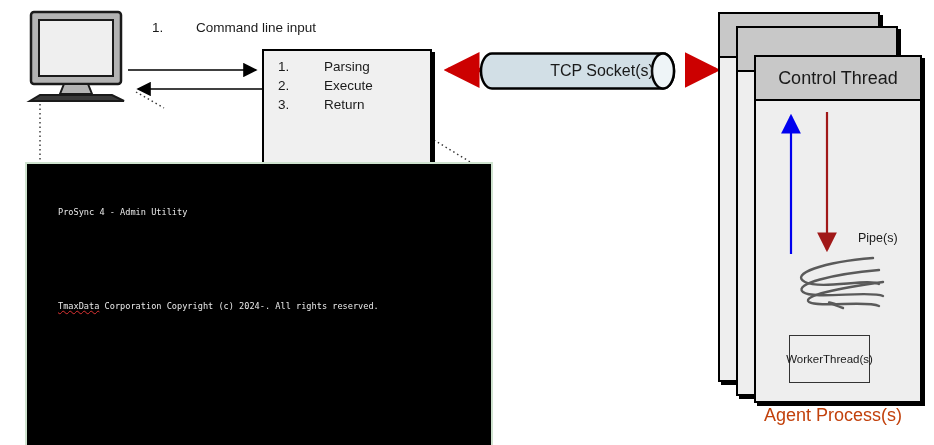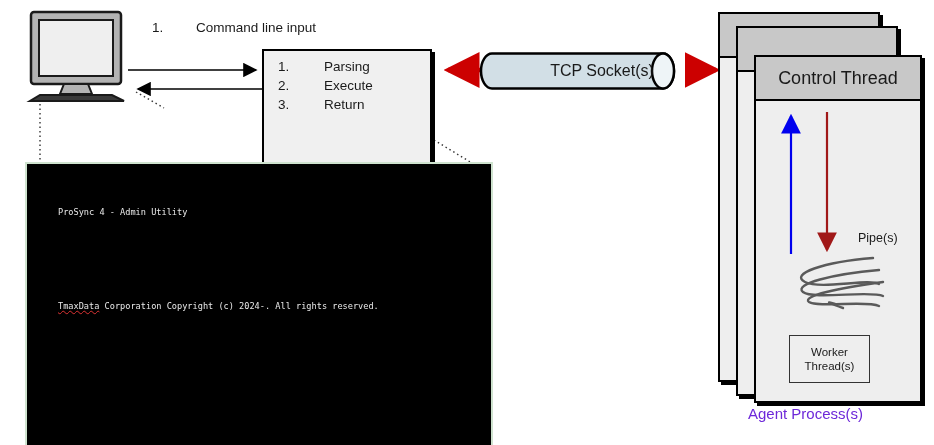--- a/index.html
+++ b/index.html
@@ -76,28 +76,28 @@
   #agent-2 { left: 736px; top: 26px; width: 162px; height: 370px; }
   #agent-1 { left: 754px; top: 55px; width: 168px; height: 348px; }
 
   #pipe-label {
     left: 858px; top: 231px;
     font-size: 12.5px; color: #1a1a1a; white-space: nowrap;
   }
   #worker-box {
     left: 789px; top: 335px; width: 81px; height: 48px;
     border: 1.5px solid #333; background: #eeeeee;
-    display: flex; flex-direction: column;
+    display: flex; flex-direction: row;
     align-items: center; justify-content: center;
     font-size: 11.5px; color: #1a1a1a; line-height: 14px;
     box-sizing: border-box;
   }
   #agent-caption {
-    left: 748px; top: 405px;
-    font-size: 15px; color: #6d28d9; white-space: nowrap;
+    left: 764px; top: 405px;
+    font-size: 18px; color: #c2410c; white-space: nowrap;
   }
 
   
   #terminal-frame {
     left: 25px; top: 162px;
     width: 468px; height: 300px;
     border: 2px solid #cfe3cf;
     background: #000000;
     box-sizing: border-box;
     padding-left: 19px;

